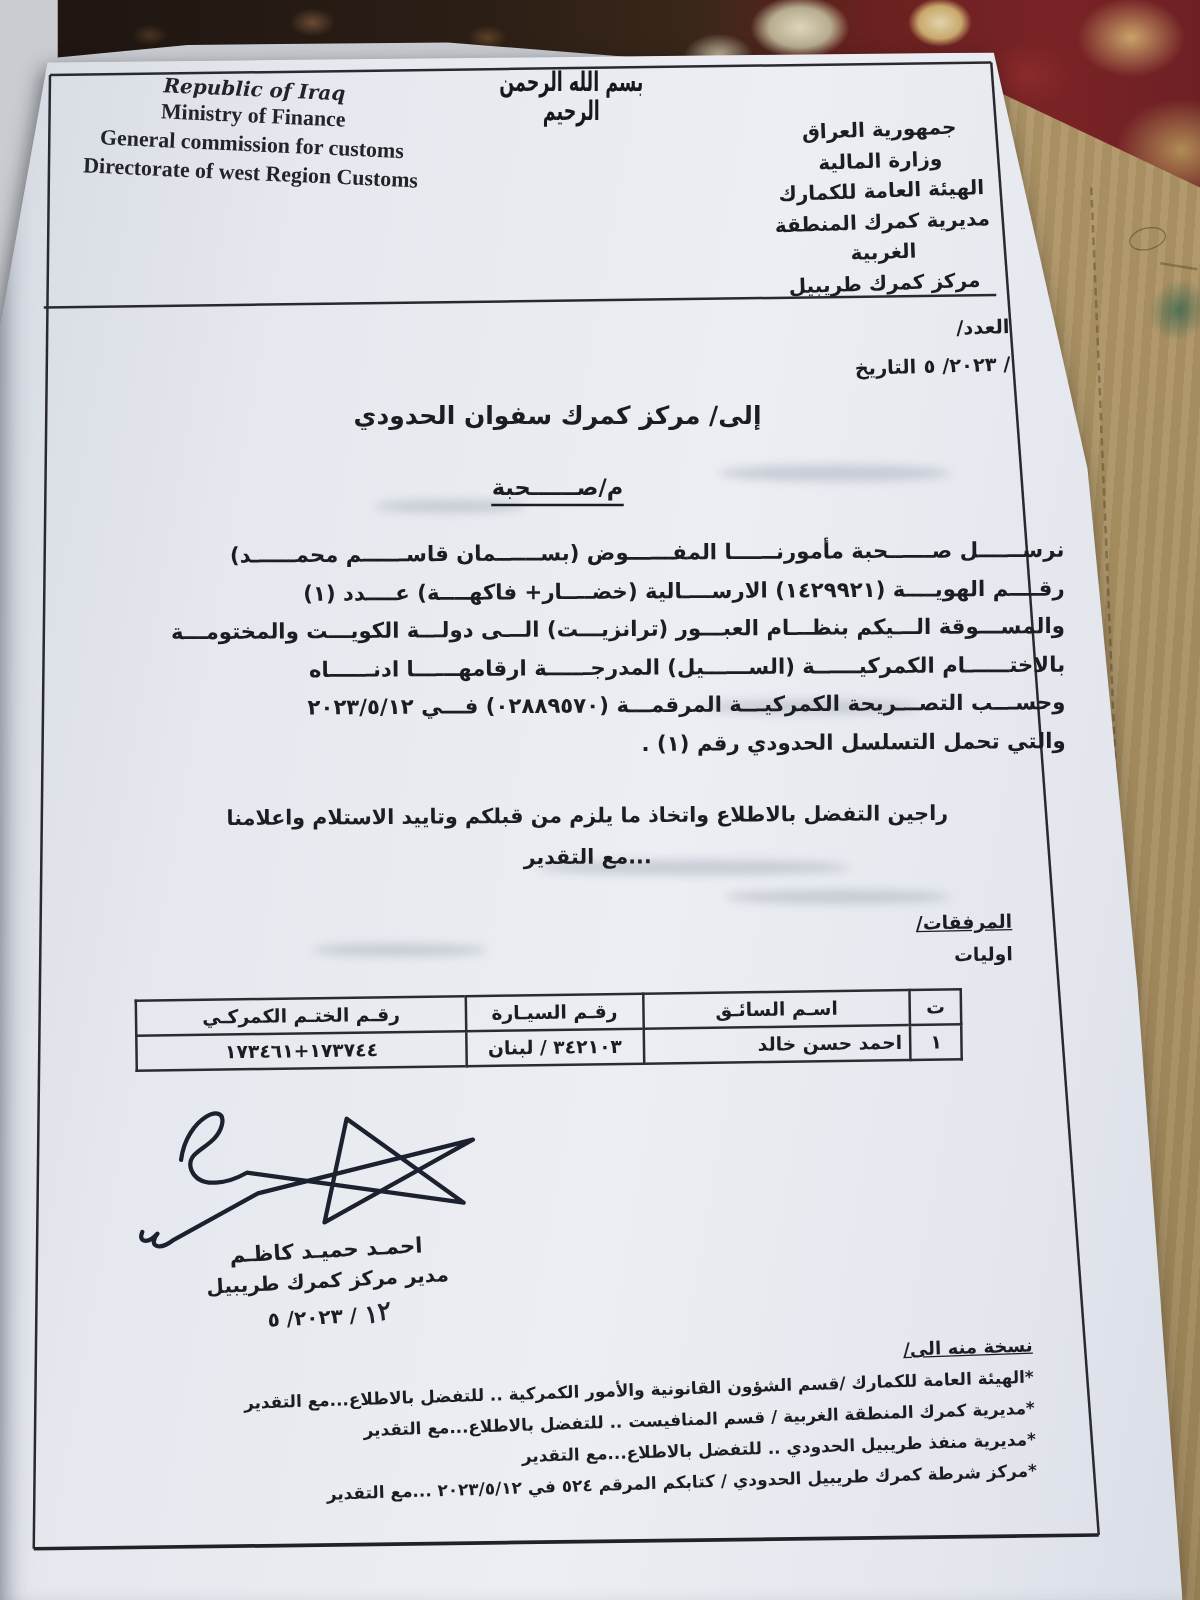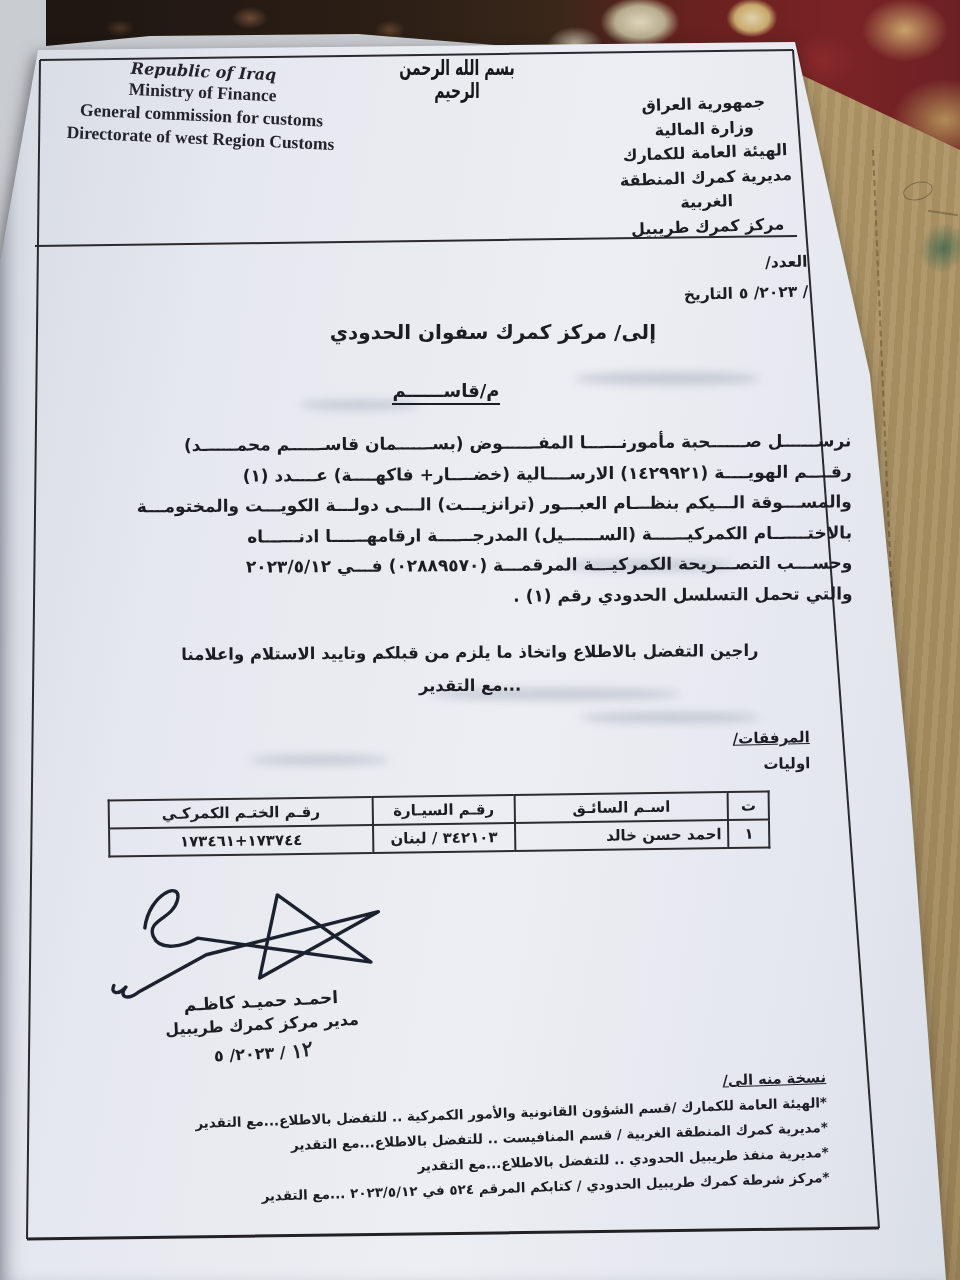--- a/index.html
+++ b/index.html
@@ -62,21 +62,21 @@
   .lh-en .l{font-family:"Liberation Serif",serif;font-weight:bold;font-size:17.5px;line-height:23px;}
   
   .bismillah{left:382px;top:56px;width:150px;text-align:center;font-weight:bold;font-size:14px;line-height:15px;letter-spacing:-1px;transform:scaleY(1.55);transform-origin:top center;color:#17181c;}
   .logo{left:380px;top:96px;}
   
   .lh-ar{left:598px;top:92px;width:215px;text-align:center;font-size:16px;line-height:24.5px;transform:rotate(-2deg);}
   
   .refblock{left:556px;top:250px;width:252px;text-align:right;font-size:15.5px;line-height:30px;transform:rotate(-1.6deg);}
   .refblock .val{display:inline-block;direction:ltr;margin-left:6px;}
   
-  .addressee{left:236px;top:320px;width:420px;font-size:20px;}
+  .addressee{left:236px;top:320px;width:420px;text-align:center;font-size:20px;}
   .subject{left:236px;top:380px;width:420px;text-align:center;font-size:18px;}
   .subject span{display:inline-block;border-bottom:2px solid #1c1d22;padding-bottom:2px;}
   
   .bodytext{left:100px;top:428px;width:752px;text-align:right;font-size:17px;line-height:30.5px;letter-spacing:.3px;transform:rotate(-.4deg);}
   .bodytext div{white-space:nowrap;}
   
   .closing{left:150px;top:636px;width:640px;text-align:center;font-size:16.5px;line-height:33px;transform:rotate(-.4deg);}
   
   .attach{left:630px;top:726px;width:180px;text-align:right;font-size:15px;line-height:26px;transform:rotate(-1.2deg);}
   .attach .lbl{text-decoration:underline;}
@@ -160,21 +160,21 @@
     <div class="abs refblock ar">
       <div>العدد/</div>
       <div>
         <span class="val">٢٠٢٣/ ٥ /</span><span>التاريخ</span>
       </div>
     </div>
 
     <div class="abs addressee ar">إلى/ مركز كمرك سفوان الحدودي</div>
 
     <div class="abs subject ar">
-      <span>م/قاســــــم</span>
+      <span>م/صــــــحبة</span>
     </div>
 
     <div class="abs bodytext ar">
       <div>نرســــــل صــــــحبة مأمورنــــــا المفــــــوض (بســــــمان قاســــــم محمــــــد)</div>
       <div>رقــــم الهويــــة (١٤٢٩٩٢١) الارســــالية (خضــــار+ فاكهــــة) عــــدد (١)</div>
       <div>والمســـوقة الـــيكم بنظـــام العبـــور (ترانزيـــت) الـــى دولـــة الكويـــت والمختومـــة</div>
       <div>بالاختــــــام الكمركيــــــة (الســــــيل) المدرجــــــة ارقامهــــــا ادنــــــاه</div>
       <div>وحســـب التصـــريحة الكمركيـــة المرقمـــة (٠٢٨٨٩٥٧٠) فـــي ٢٠٢٣/٥/١٢</div>
       <div>والتي تحمل التسلسل الحدودي رقم (١) .</div>
     </div>

